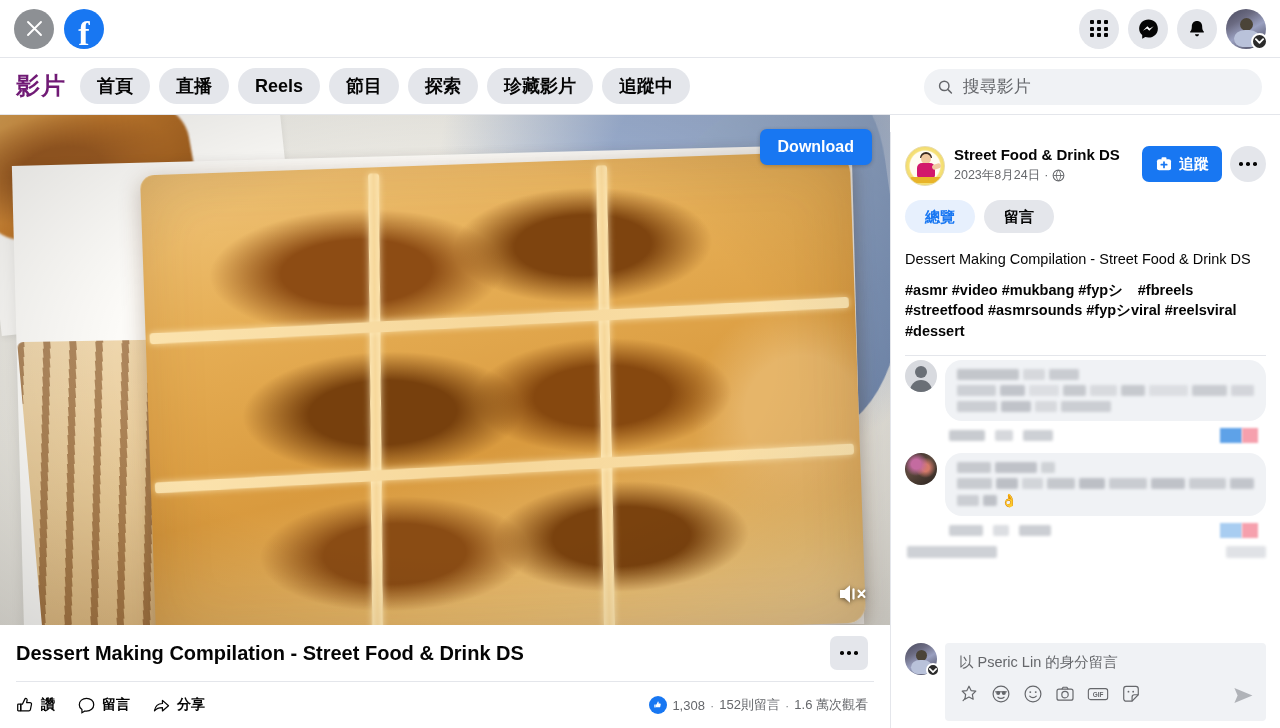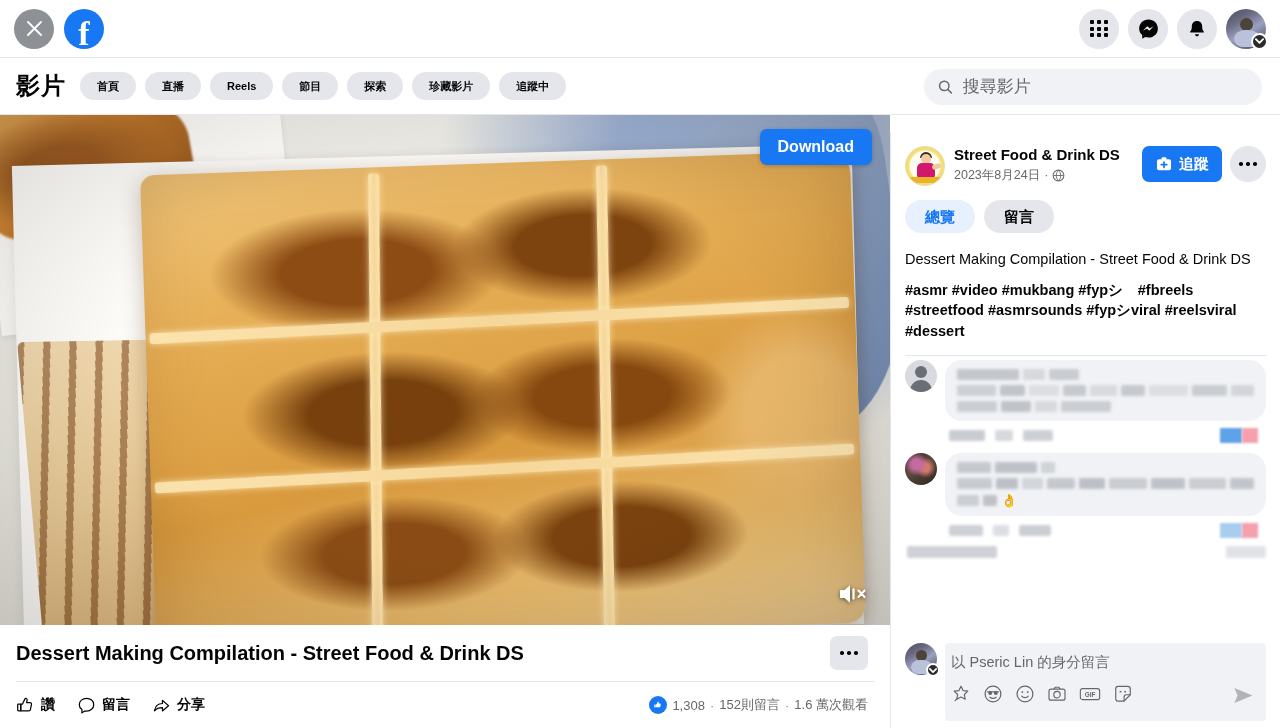--- a/index.html
+++ b/index.html
@@ -60,27 +60,27 @@
     display: flex; align-items: center; justify-content: center;
   }
 
   
   .navbar {
     position: absolute; top: 58px; left: 0; width: 1280px; height: 57px;
     background: #fff; border-bottom: 1px solid #e4e6eb;
     display: flex; align-items: center; padding: 0 16px;
   }
   .nav-title {
-    font-size: 24px; font-weight: 700; color: #000000; margin-right: 14px;
+    font-size: 24px; font-weight: 700; color: #701a75; margin-right: 14px;
     letter-spacing: 1px;
   }
   .nav-pills { display: flex; align-items: center; gap: 9px; }
   .pill {
     background: #e4e6eb; border-radius: 18px; padding: 8px 17px;
-    font-size: 11px; font-weight: 600; color: #050505; cursor: pointer;
+    font-size: 18px; font-weight: 600; color: #050505; cursor: pointer;
     white-space: nowrap; line-height: 1.15;
   }
   .searchbox {
     position: absolute; right: 18px; top: 11px;
     width: 338px; height: 36px; background: #f0f2f5; border-radius: 19px;
     display: flex; align-items: center; padding: 0 14px; cursor: text;
   }
   .searchbox input {
     border: none; background: transparent; outline: none;
     font-size: 17px; color: #050505; margin-left: 10px; width: 100%;
@@ -290,21 +290,21 @@
   .composer-wrap { padding: 8px 14px 10px 14px; }
   .composer { display: flex; gap: 8px; align-items: flex-start; }
   .comp-av { width: 32px; height: 32px; border-radius: 50%; flex: 0 0 auto; position: relative;
     background: linear-gradient(150deg, #4a4a5e 0%, #6b6b82 30%, #9aa0c0 55%, #3b3b4d 100%); overflow: visible; }
   .comp-av .inner { position: absolute; inset: 0; border-radius: 50%; overflow: hidden; }
   .comp-av .shirt { position: absolute; left: 6px; bottom: 1px; width: 21px; height: 14px; background: #b9c2da;
     border-radius: 50% 50% 8px 8px / 60% 60% 8px 8px; }
   .comp-av .head { position: absolute; left: 11px; top: 7px; width: 11px; height: 11px; border-radius: 50%; background: #4b4438; }
   .comp-av .chev { position: absolute; right: -3px; bottom: -2px; width: 14px; height: 14px; border-radius: 50%;
     background: #2b2b2b; border: 2px solid #fff; display: flex; align-items: center; justify-content: center; }
-  .comp-box { flex: 1 1 auto; background: #f0f2f5; border-radius: 4px; padding: 10px 12px 6px 6px; position: relative; min-height: 78px; }
+  .comp-box { flex: 1 1 auto; background: #f0f2f5; border-radius: 4px; padding: 10px 12px 6px 14px; position: relative; min-height: 78px; }
   .comp-placeholder { font-size: 14.5px; color: #65676b; }
   .comp-icons { display: flex; align-items: center; gap: 12px; margin-top: 12px; }
   .comp-send { position: absolute; right: 12px; bottom: 12px; cursor: pointer; }
 
   .hscroll-track { height: 14px; background: #fff; border-top: 1px solid #e9eaed; padding: 4px 6px 0 6px; }
   .hscroll-thumb { height: 7px; border-radius: 4px; background: #6d6f73; width: 97%; }
 </style>
 </head>
 <body>
 

